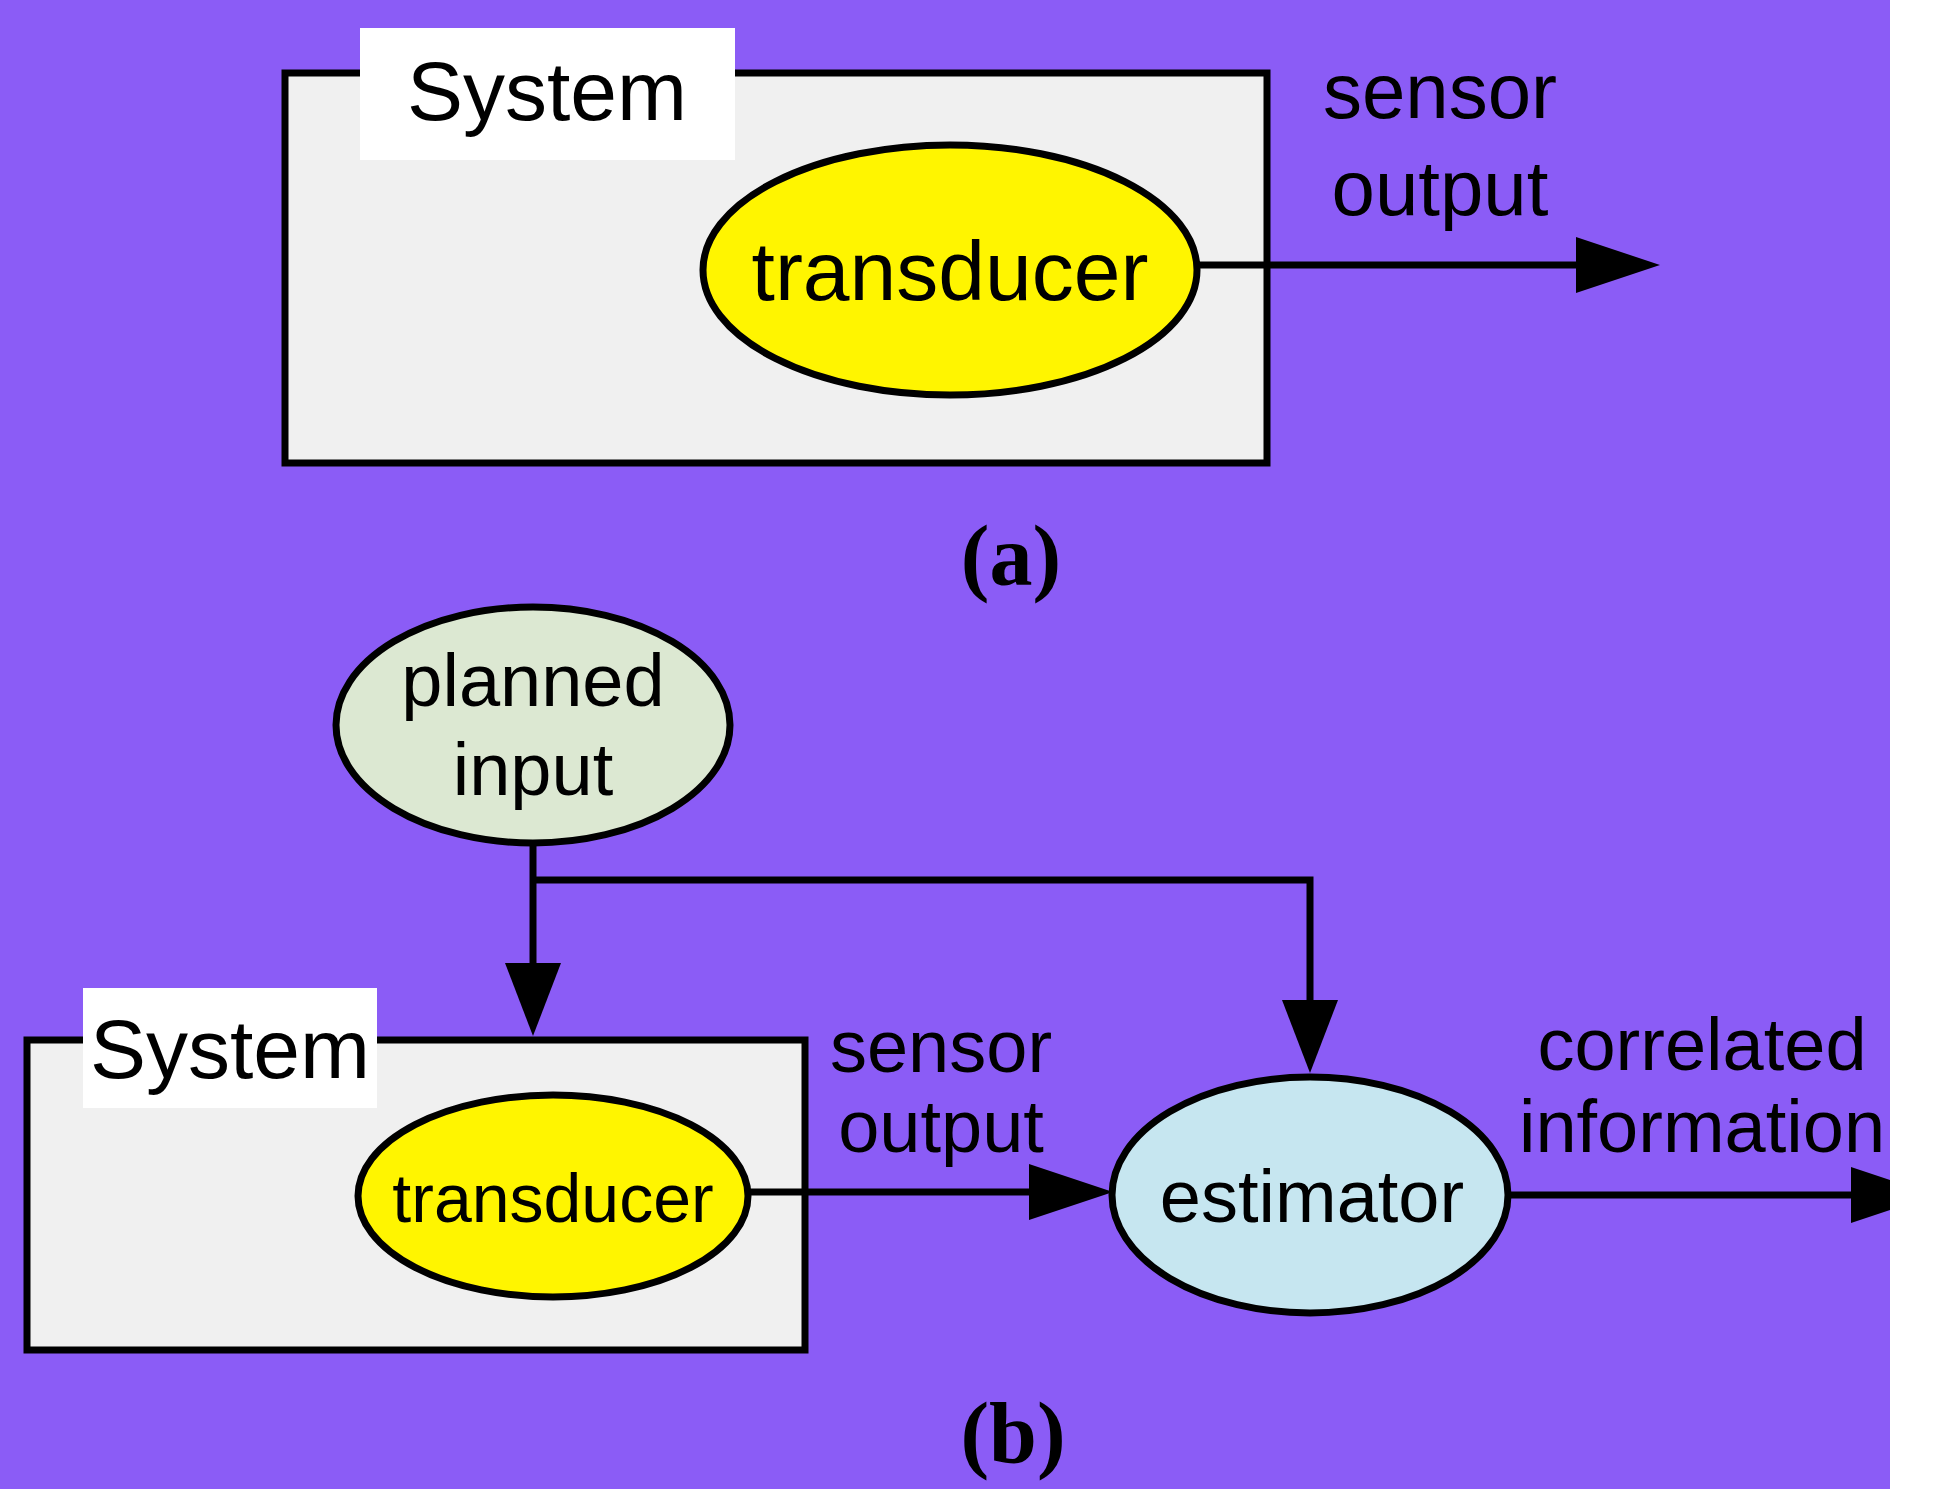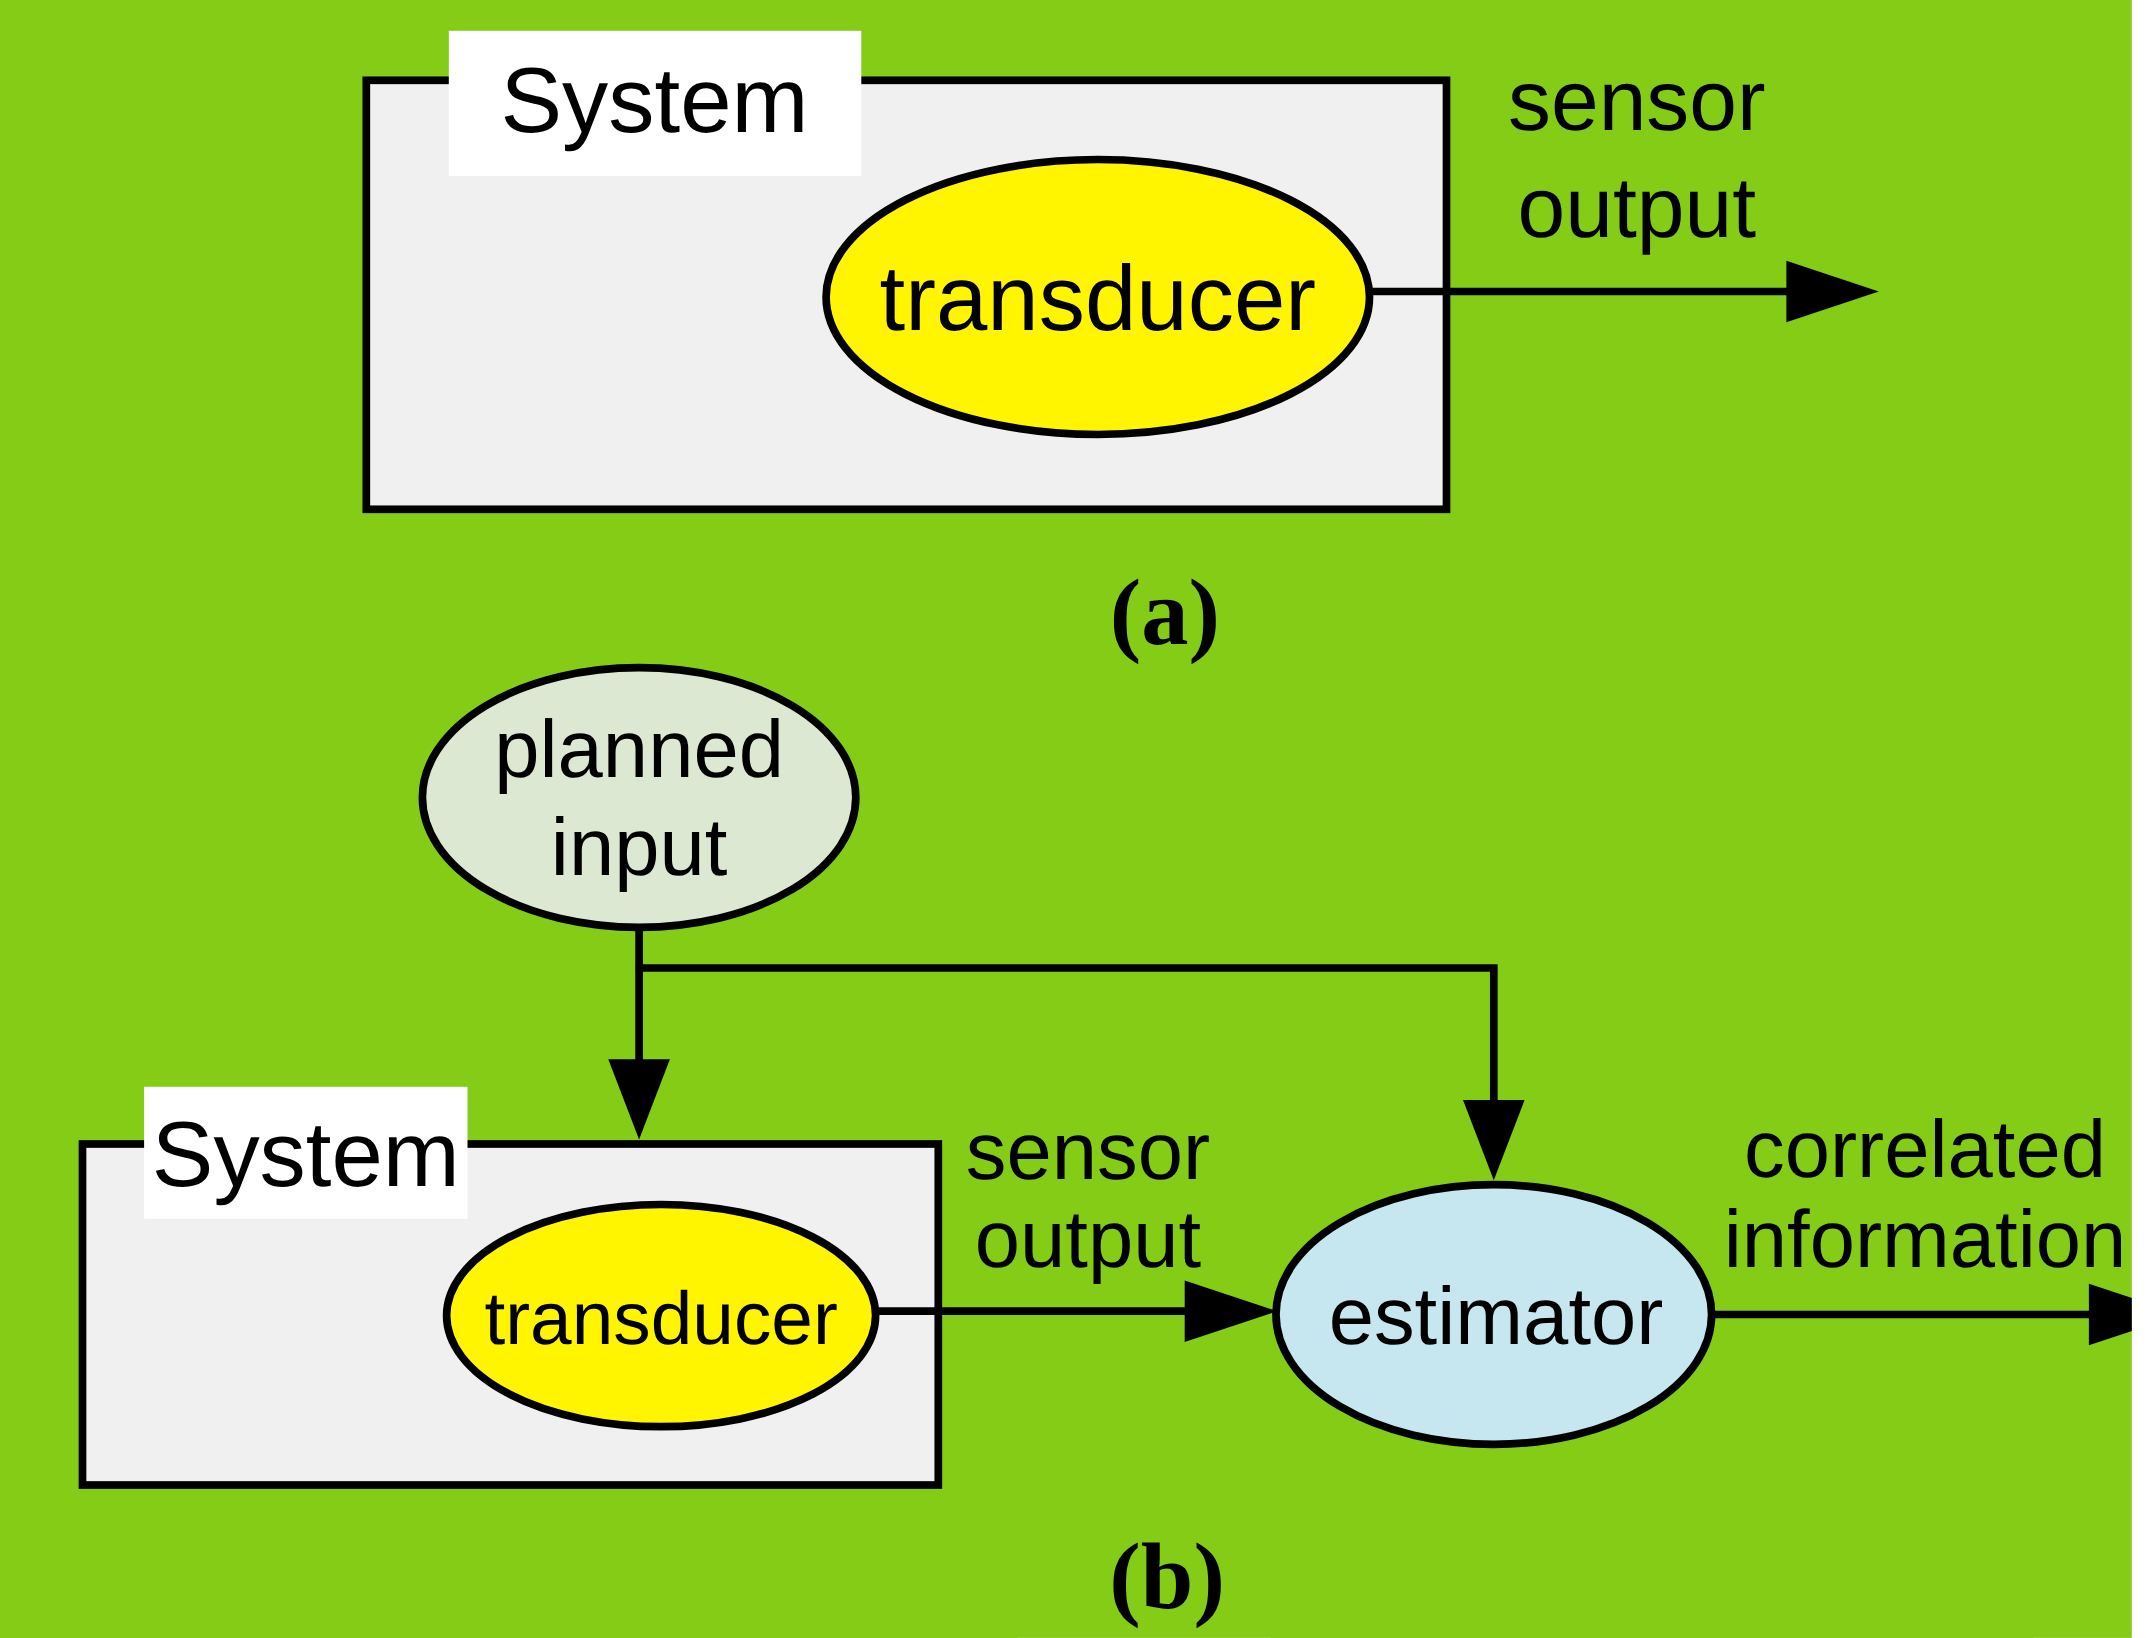--- a/index.html
+++ b/index.html
@@ -3,24 +3,23 @@
 <meta charset="utf-8">
 <style>
   html, body {
     margin: 0;
     padding: 0;
     background: #ffffff;
   }
   .figure-canvas {
     width: 1890px;
     height: 1489px;
-    background: #84cc16;
+    background: #8b5cf6;
     position: relative;
     overflow: hidden;
-    padding-left: 48px;
   }
   svg { display: block; }
   .node-label, .edge-label, .box-label {
     font-family: "Liberation Sans", "DejaVu Sans", sans-serif;
     fill: #000000;
   }
   .caption-label {
     font-family: "Liberation Serif", "DejaVu Serif", serif;
     font-weight: bold;
     fill: #000000;

